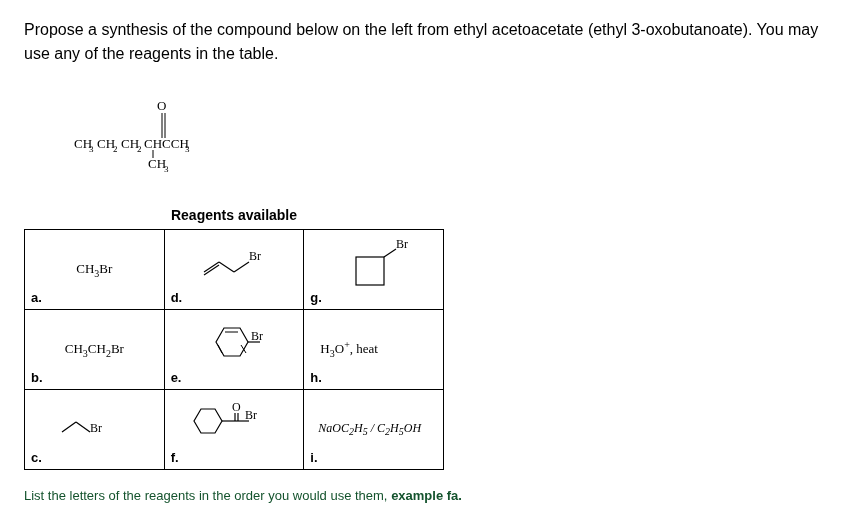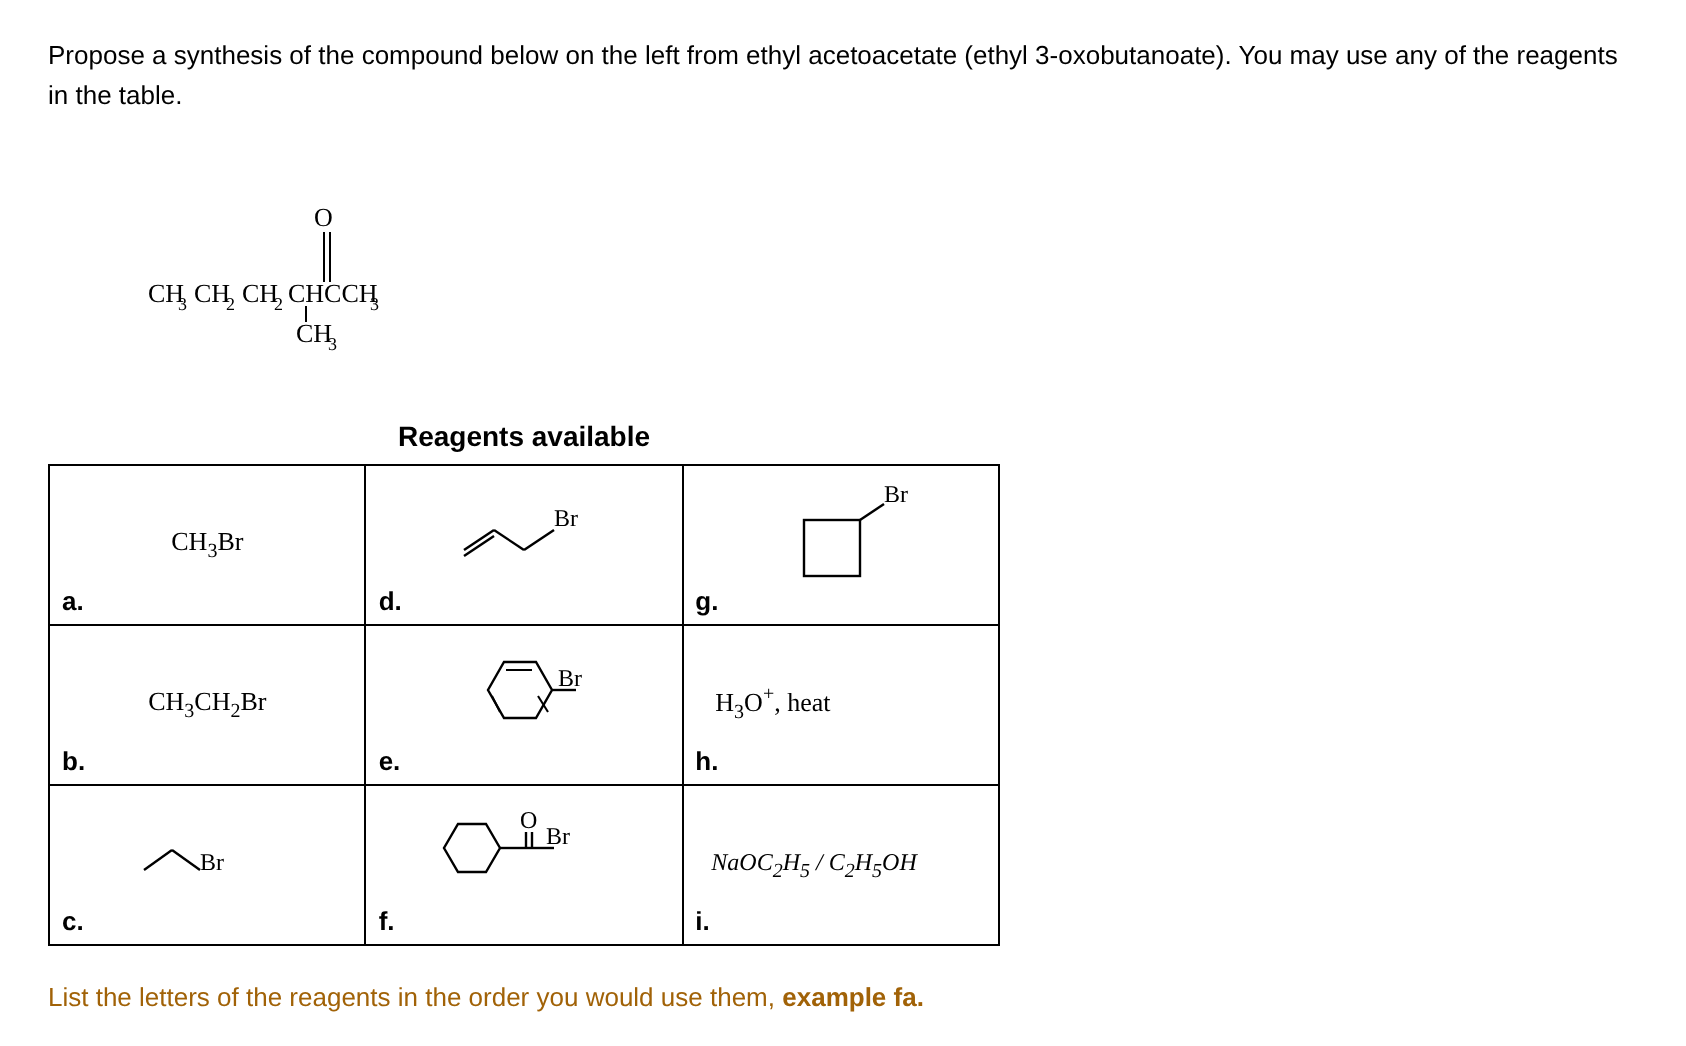--- a/index.html
+++ b/index.html
@@ -6,33 +6,33 @@
     body {
       font-family: Arial, sans-serif;
       font-size: 13px;
       background: #fff;
       color: #000;
       width: 843px;
       min-height: 523px;
       padding: 18px 24px;
     }
     .instruction {
-      font-size: 13px;
+      font-size: 16px;
       line-height: 1.5;
-      margin-bottom: 32px;
+      margin-bottom: 20px;
     }
     .compound-display {
       margin-left: 40px;
       margin-bottom: 18px;
       font-size: 13px;
       line-height: 1.6;
     }
     .reagents-table {
       border-collapse: collapse;
-      width: 476px;
+      width: 420px;
       margin-bottom: 18px;
     }
     .reagents-table caption {
       font-weight: bold;
       font-size: 14px;
       padding: 6px 0;
       caption-side: top;
       text-align: center;
     }
     .reagents-table td {
@@ -58,21 +58,21 @@
       font-family: 'Times New Roman', serif;
       font-size: 13px;
     }
     svg text {
       font-family: 'Times New Roman', serif;
     }
     .answer-section {
       margin-bottom: 16px;
     }
     .answer-label {
-      color: #a16207;
+      color: #14532d;
       font-size: 13px;
       margin-bottom: 23px;
     }
     .answer-label strong {
       font-weight: bold;
     }
     .answer-input {
       display: block;
       width: 80px;
       height: 22px;

